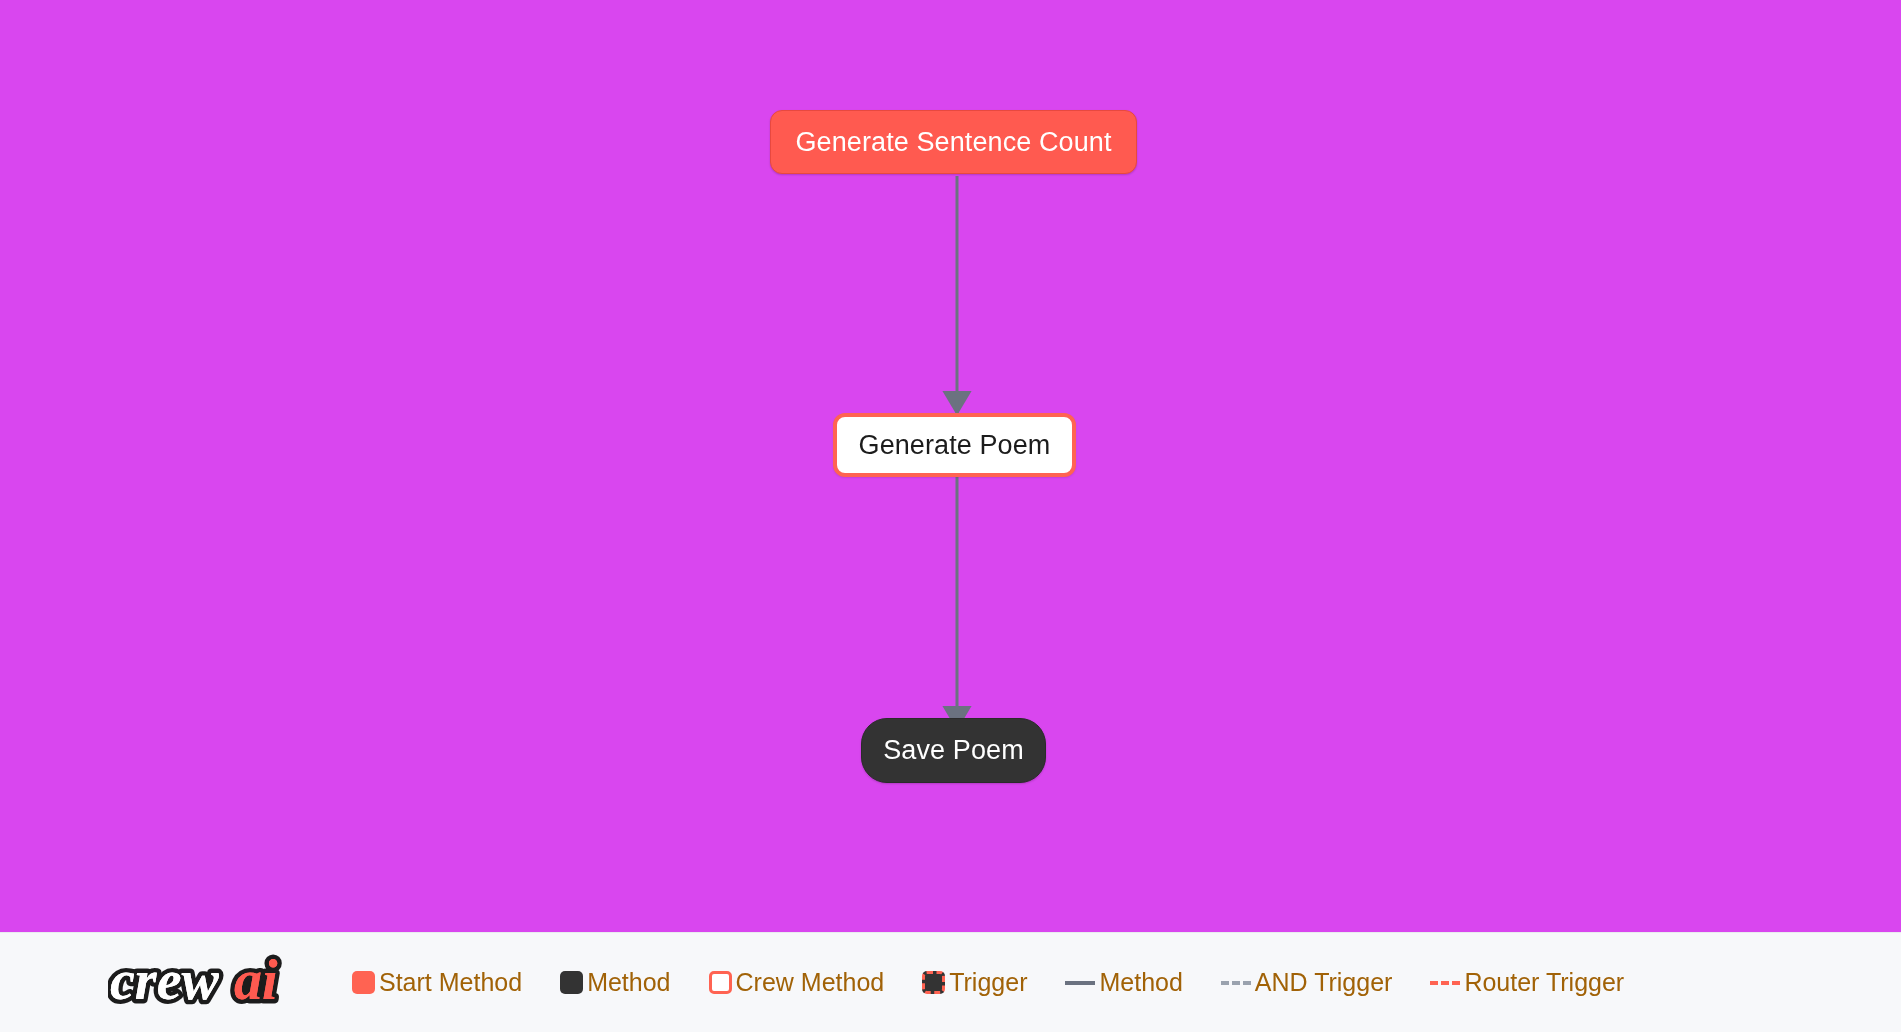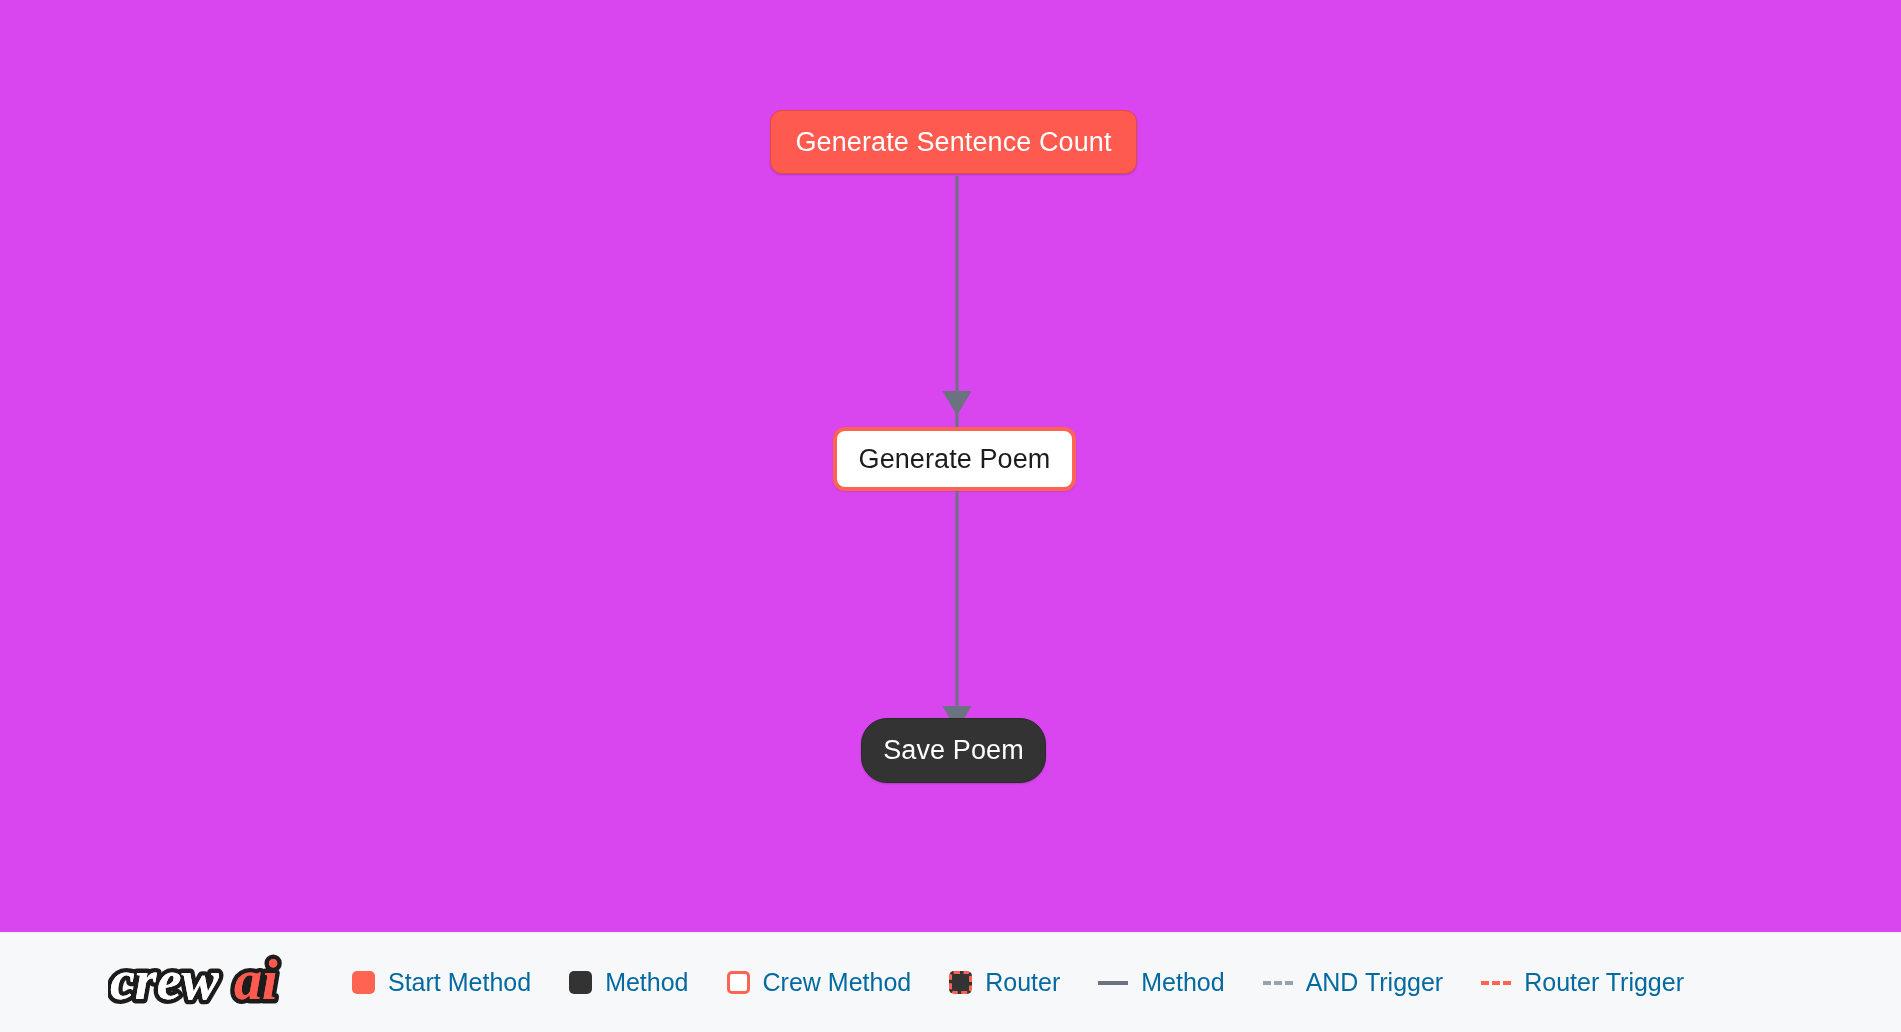--- a/index.html
+++ b/index.html
@@ -100,23 +100,23 @@
 
   .legend-items {
     display: flex;
     align-items: center;
     gap: 38px;
   }
 
   .legend-item {
     display: flex;
     align-items: center;
-    gap: 13px;
+    gap: 4px;
     font-size: 25px;
-    color: #0369a1;
+    color: #a16207;
     line-height: 1;
     white-space: nowrap;
   }
 
   .swatch {
     width: 23px;
     height: 23px;
     border-radius: 5px;
     flex: 0 0 auto;
   }
@@ -154,21 +154,21 @@
       </g>
       <g>
         <line x1="957" y1="400" x2="957" y2="713" stroke="#6b7280" stroke-width="3" marker-end="url(#arrow)"></line>
       </g>
     </svg>
 
     <div class="node node-start" style="left:770px; top:110px; width:367px; height:64px;">
       <span>Generate Sentence Count</span>
     </div>
 
-    <div class="node node-crew" style="left:833px; top:427px; width:243px; height:64px;">
+    <div class="node node-crew" style="left:833px; top:413px; width:243px; height:64px;">
       <span>Generate Poem</span>
     </div>
 
     <div class="node node-method" style="left:861px; top:718px; width:185px; height:65px;border-radius:26px;">
       <span>Save Poem</span>
     </div>
 
   </div>
 
   <div id="legend">
@@ -196,21 +196,21 @@
         <span>Method</span>
       </div>
 
       <div class="legend-item">
         <span class="swatch sw-crew"></span>
         <span>Crew Method</span>
       </div>
 
       <div class="legend-item">
         <span class="swatch sw-router"></span>
-        <span>Router</span>
+        <span>Trigger</span>
       </div>
 
       <div class="legend-item">
         <span class="line-sample ln-trigger"></span>
         <span>Method</span>
       </div>
 
       <div class="legend-item">
         <span class="line-sample ln-and"></span>
         <span>AND Trigger</span>

